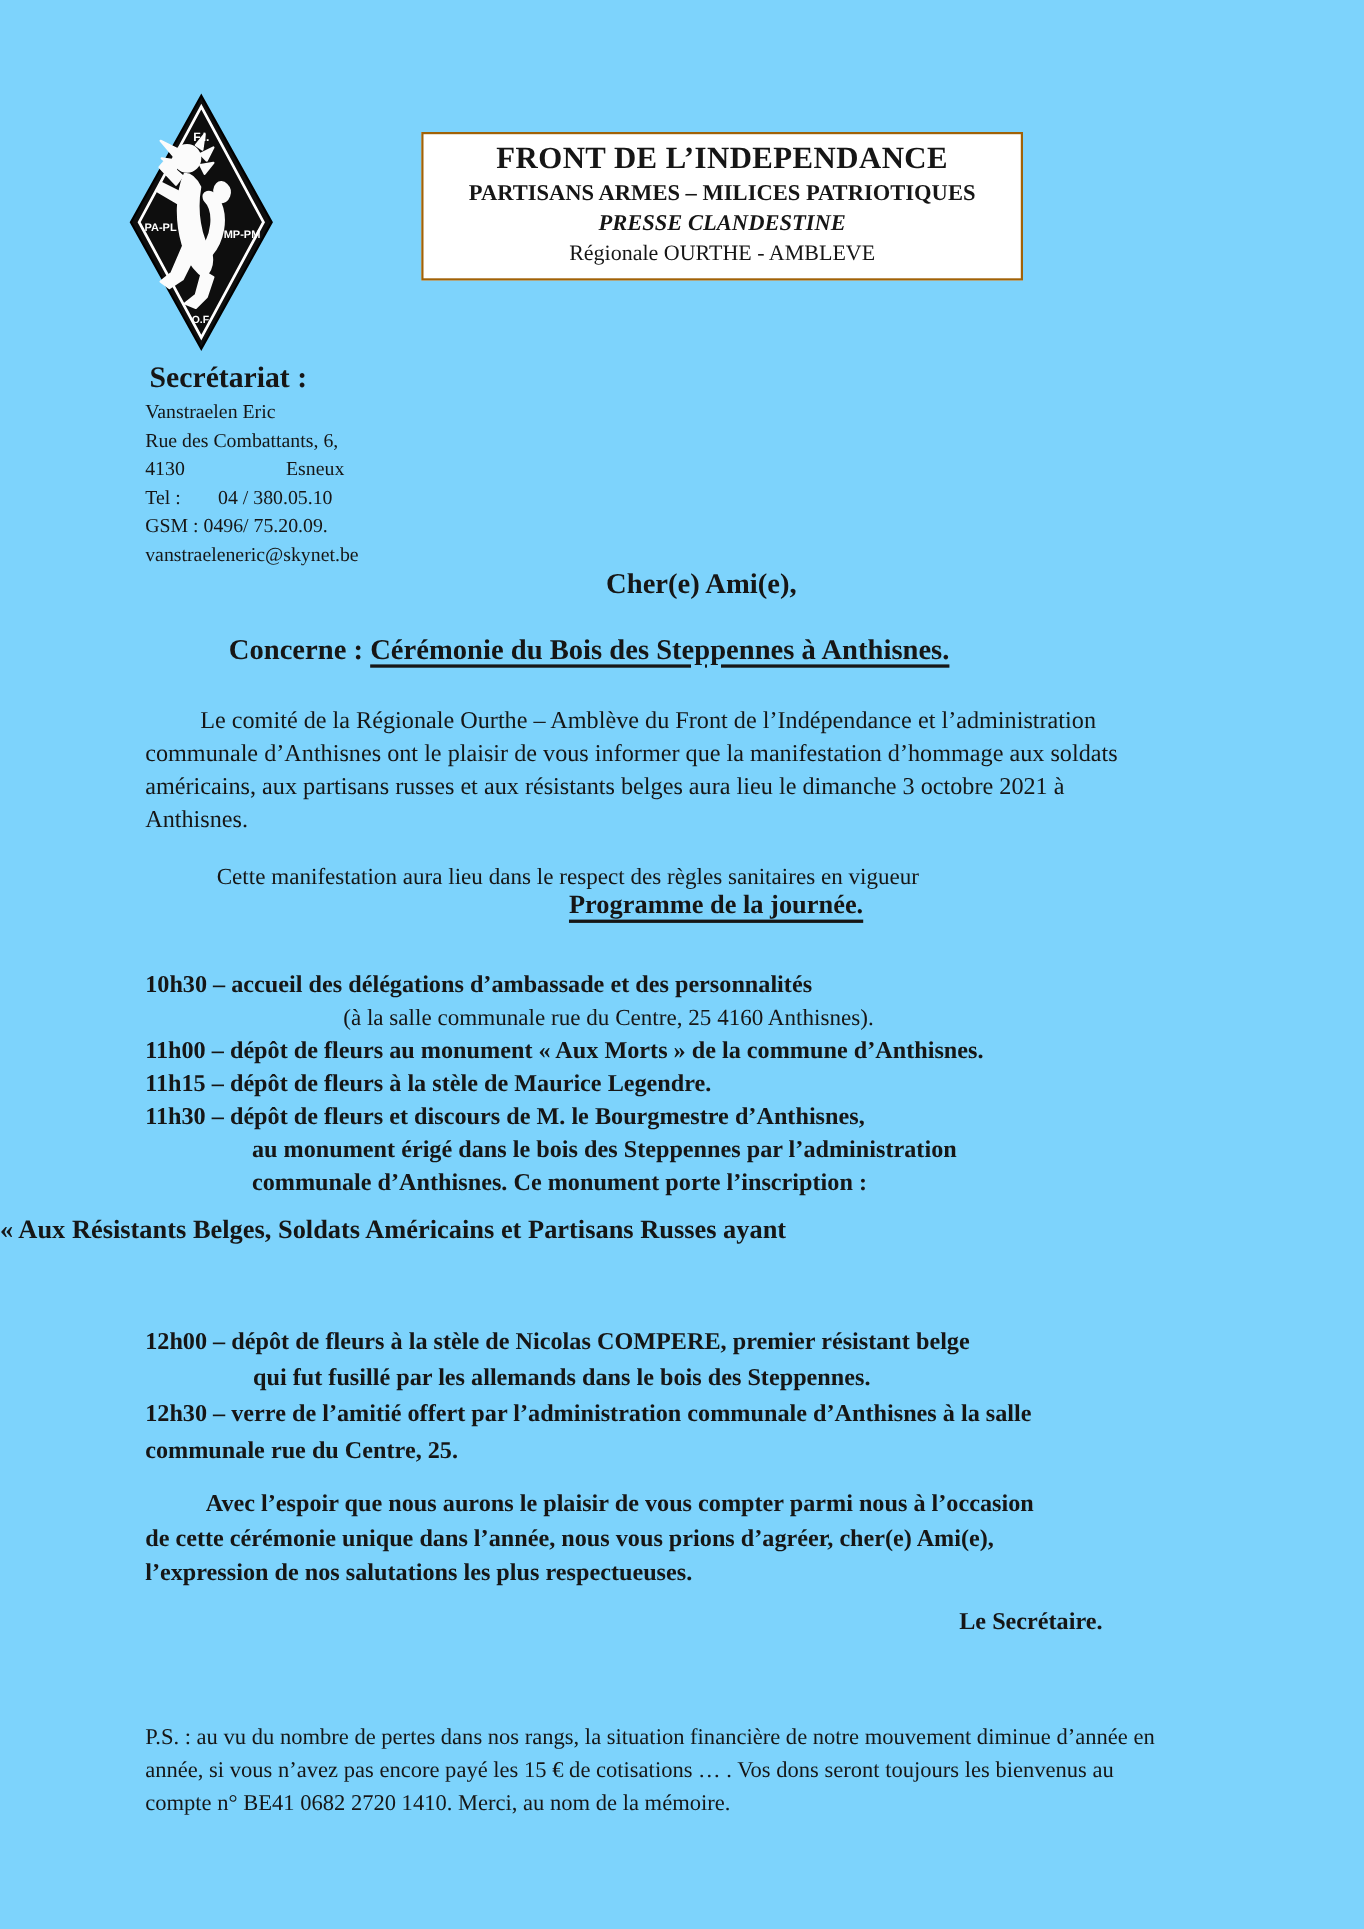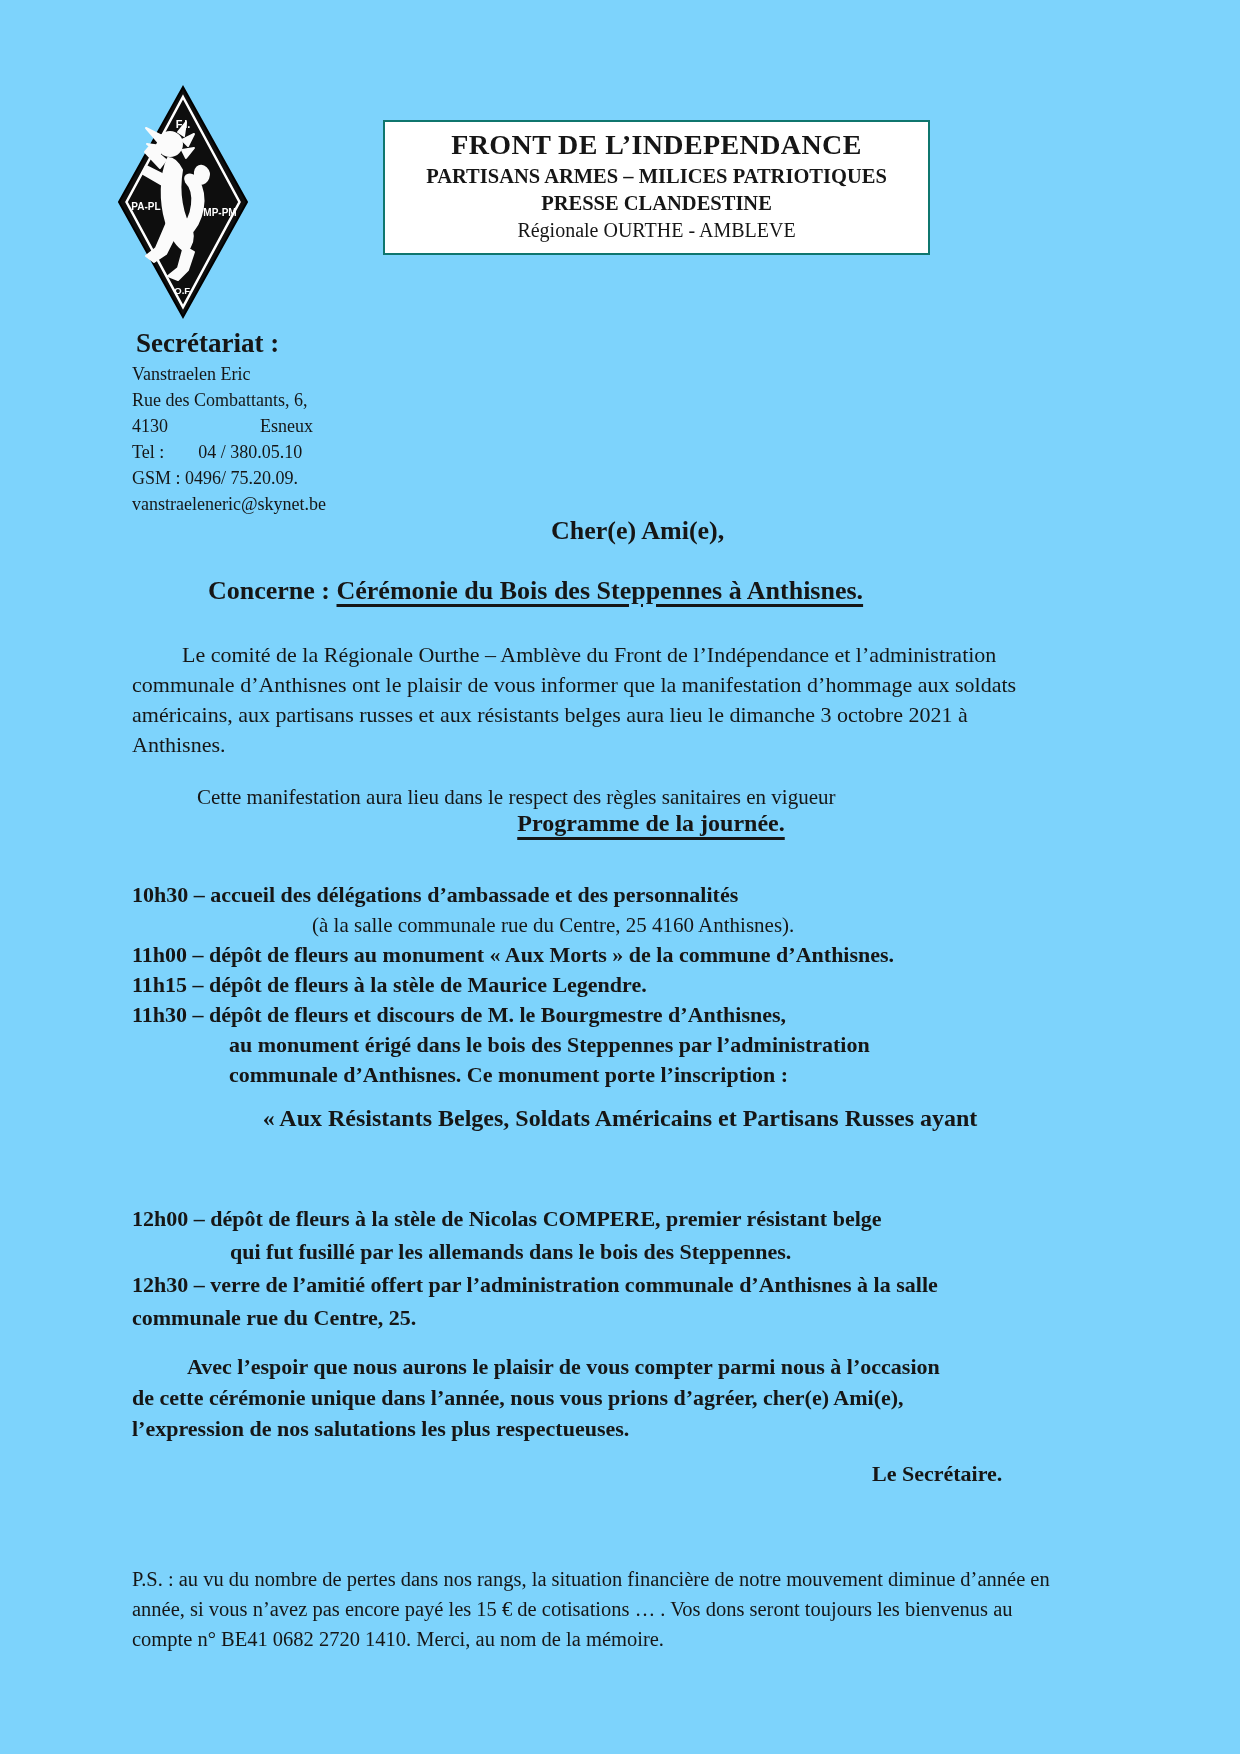--- a/index.html
+++ b/index.html
@@ -6,26 +6,26 @@
   .page{
     position:relative;width:1240px;height:1754px;background:#7dd3fc;
     font-family:"Liberation Serif","DejaVu Serif",serif;color:#161616;
     overflow:hidden;margin:0 auto;
   }
   .abs{position:absolute;}
   .nowrap{white-space:nowrap;}
 
   
   .hdr-box{
-    left:383px;top:120px;width:543px;border:2px solid #0f766e;
+    left:383px;top:120px;width:543px;border:2px solid #a16207;
     text-align:center;padding:5px 0 9px 0;background:#fff;
   }
   .hdr-l1{font-size:28px;font-weight:bold;line-height:36px;letter-spacing:.4px;}
   .hdr-l2{font-size:20.5px;font-weight:bold;line-height:27px;}
-  .hdr-l3{font-size:20.5px;font-weight:bold;line-height:27px;}
+  .hdr-l3{font-size:20.5px;font-weight:bold;line-height:27px;font-style:italic;}
   .hdr-l4{font-size:20px;line-height:27px;}
 
   
   .secr-title{left:136px;top:328px;font-size:27px;font-weight:bold;}
   .secr-block{left:132px;top:361px;font-size:18px;line-height:26px;}
   .secr-city{margin-left:92px;}
   .secr-telnum{margin-left:34px;}
 
   .salutation{left:551px;top:516px;font-size:26px;font-weight:bold;}
 
@@ -40,21 +40,21 @@
     font-size:24px;font-weight:bold;
     text-decoration:underline;text-decoration-thickness:3px;text-underline-offset:6px;
   }
 
   .prog-a{left:132px;top:880px;font-size:22px;line-height:30px;font-weight:bold;}
   .prog-b{left:132px;top:1202px;font-size:22px;line-height:33px;font-weight:bold;}
   .prog-plain{font-weight:normal;font-size:21px;padding-left:180px;}
   .prog-ind1{padding-left:97px;}
   .prog-ind2{padding-left:98px;}
 
-  .quote{left:0;top:1100px;width:1240px;text-align:center;font-size:24px;font-weight:bold;line-height:36px;}
+  .quote{left:0;top:1100px;width:1240px;font-size:24px;font-weight:bold;line-height:36px;}
 
   .closing{left:132px;top:1351px;font-size:22px;font-weight:bold;line-height:31px;text-indent:55px;}
   .signature{left:872px;top:1461px;font-size:22px;font-weight:bold;}
   .ps{left:132px;top:1564px;font-size:20.5px;line-height:30px;}
 
   .logo{left:116px;top:84px;width:134px;height:236px;}
 </style>
 </head>
 <body>
 

